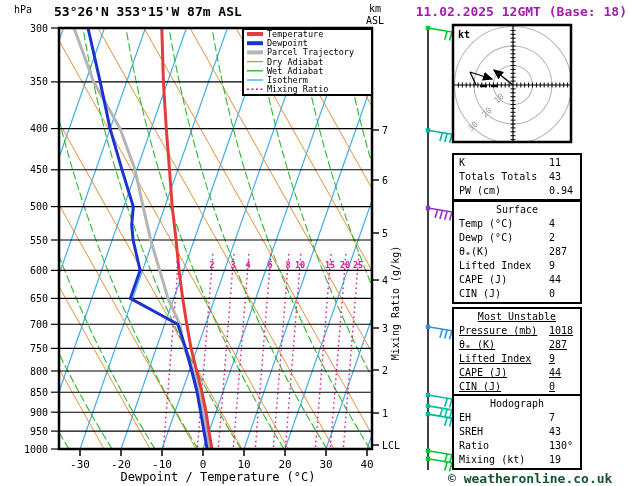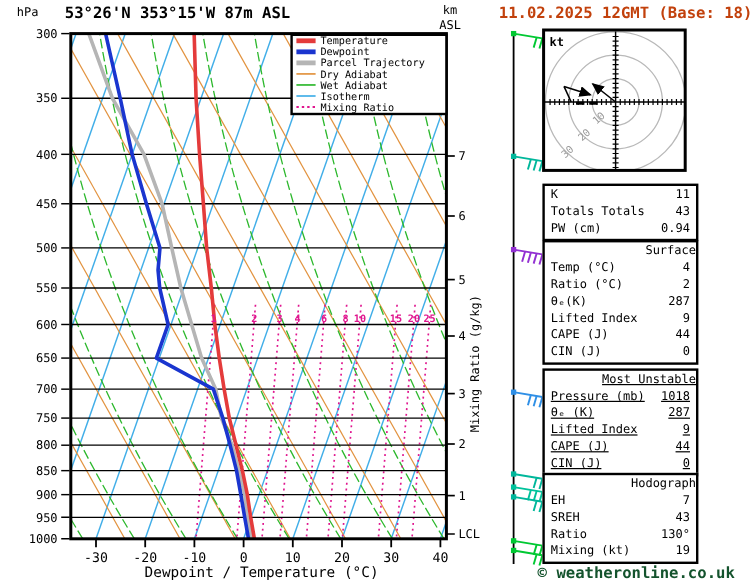--- a/index.html
+++ b/index.html
@@ -1,28 +1,28 @@
 <!DOCTYPE html>
 <html><head>
 <meta charset="utf-8">
 <style>
   html,body{margin:0;padding:0;background:#fff;}
   #stage{position:relative;width:629px;height:486px;overflow:hidden;background:#fff;
          font-family:"DejaVu Sans Mono",monospace;}
   #chart-svg{position:absolute;left:0;top:0;}
   .title{position:absolute;left:54px;top:4px;font:bold 13px "DejaVu Sans Mono",monospace;color:#000000;white-space:nowrap;}
-  .date{position:absolute;right:2px;top:4px;font:bold 13px "DejaVu Sans Mono",monospace;color:#c2410c;white-space:nowrap;text-align:center;}
+  .date{position:absolute;right:2px;top:4px;font:bold 13px "DejaVu Sans Mono",monospace;color:#a21caf;white-space:nowrap;text-align:center;}
   .copy{position:absolute;left:448px;top:471px;font:bold 13px "DejaVu Sans Mono",monospace;color:#14532d;white-space:nowrap;}
   .tbox{position:absolute;left:452px;width:130px;border:2px solid #000;background:#fff;
         box-sizing:border-box;padding:1px 0;color:#000;}
   .tb1{top:153px;} .tb2{top:200px;} .tb3{top:307px;text-decoration:underline;} .tb4{top:394px;}
-  .th{text-align:right;font:10px "DejaVu Sans Mono",monospace;line-height:14px;}
+  .th{text-align:center;font:10px "DejaVu Sans Mono",monospace;line-height:14px;}
   .tr{display:flex;padding:0 5px;font:10px "DejaVu Sans Mono",monospace;line-height:14px;}
   .tl{width:90px;white-space:nowrap;}
-  .tv{flex:1;white-space:nowrap;text-align:right;}
+  .tv{flex:1;white-space:nowrap;}
   .t8m{font:bold 8.5px "DejaVu Sans Mono",monospace;}
   .t85{font:8.5px "DejaVu Sans Mono",monospace;}
   .t10{font:10px "DejaVu Sans Mono",monospace;}
   .t10b{font:bold 10px "DejaVu Sans Mono",monospace;}
   .t11{font:11px "DejaVu Sans Mono",monospace;}
   .t12{font:12px "DejaVu Sans Mono",monospace;}
 </style>
 </head>
 <body>
 
@@ -373,21 +373,21 @@
         <span class="tv">0.94</span>
       </div>
     </div>
   <div class="tbox tb2" id="tbl-surface">
       <div class="th">Surface</div>
       <div class="tr">
         <span class="tl">Temp (°C)</span>
         <span class="tv">4</span>
       </div>
       <div class="tr">
-        <span class="tl">Ratio (°C)</span>
+        <span class="tl">Dewp (°C)</span>
         <span class="tv">2</span>
       </div>
       <div class="tr">
         <span class="tl">θₑ(K)</span>
         <span class="tv">287</span>
       </div>
       <div class="tr">
         <span class="tl">Lifted Index</span>
         <span class="tv">9</span>
       </div>

